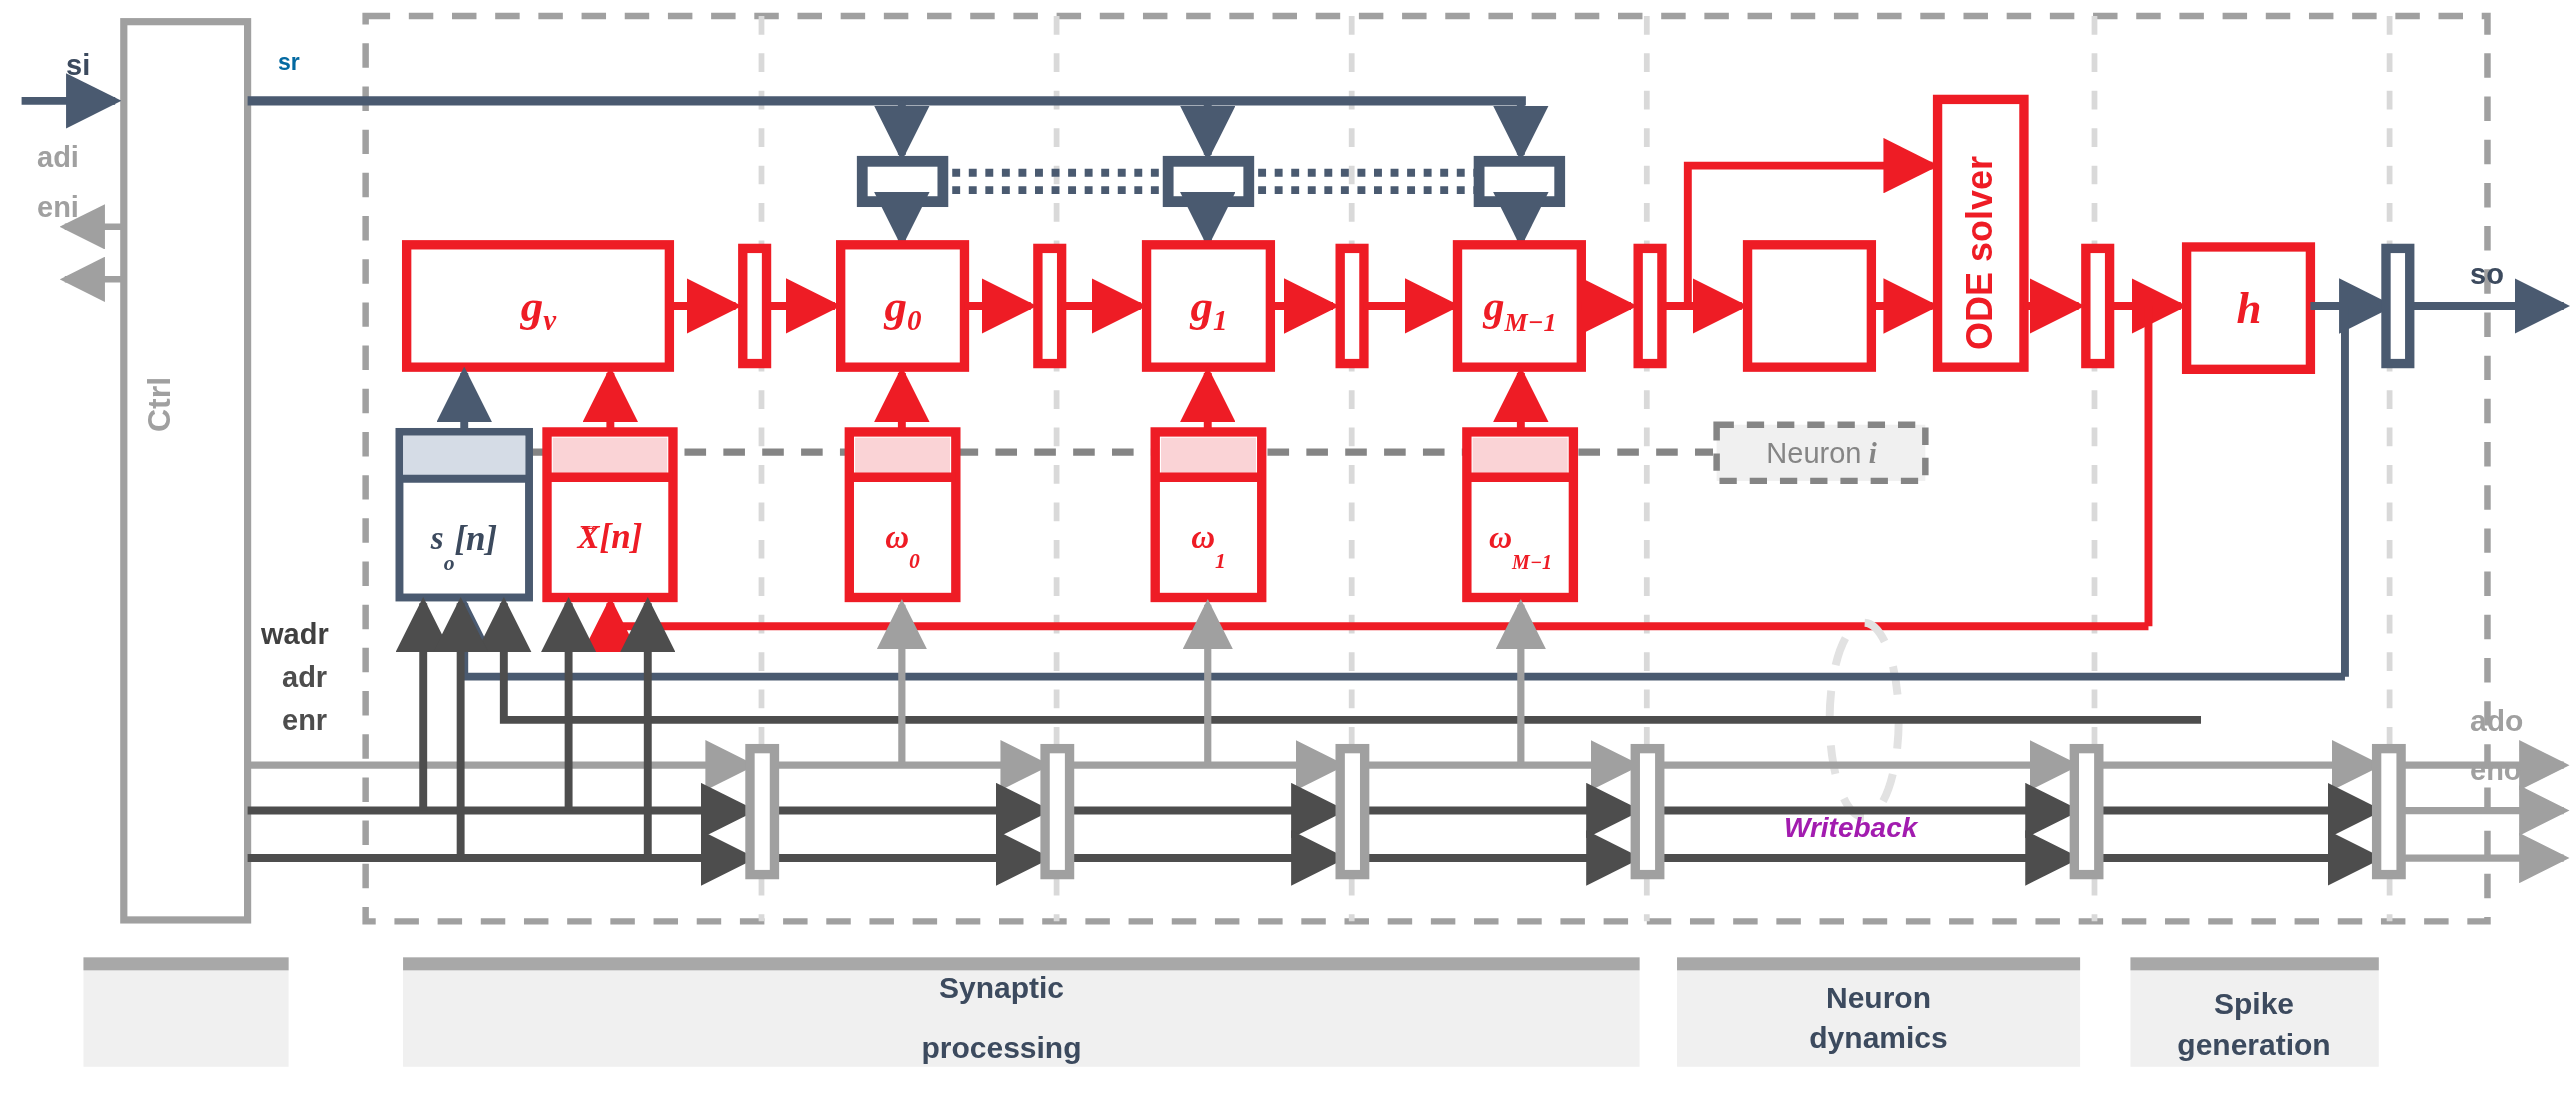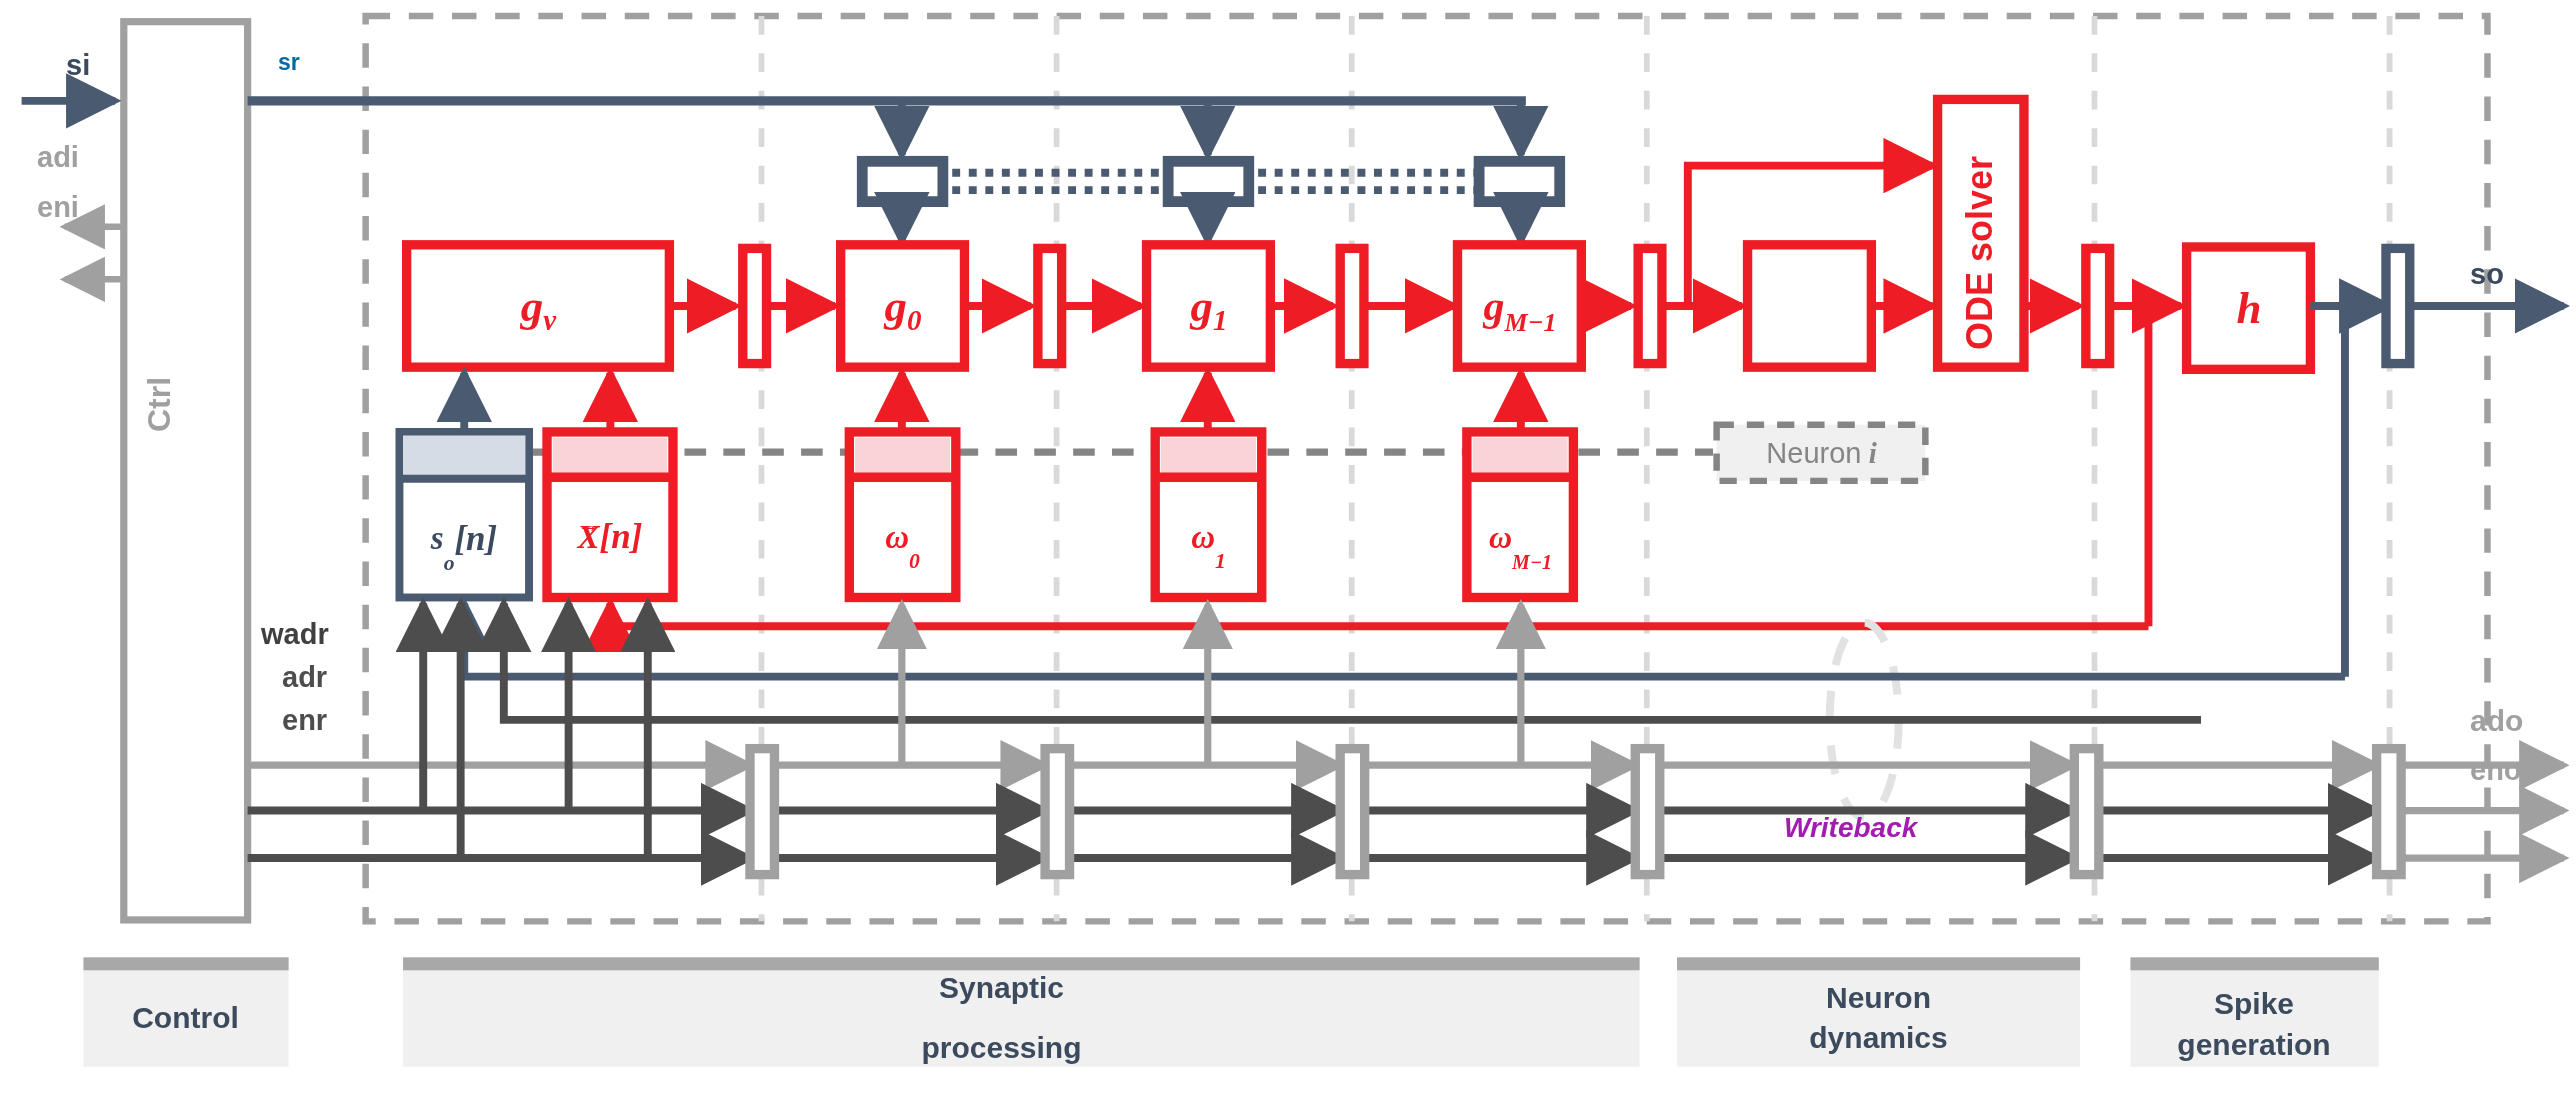--- a/index.html
+++ b/index.html
@@ -352,23 +352,20 @@
       <span class="mono-ital" style="font-size:20px;align-self:flex-end;margin-bottom:23px;">M−1</span>
 </div>
 
 <div style="position:absolute;left:1717px;top:425px;width:209px;height:56px;display:flex;align-items:center;justify-content:center;color:#858585;">
   <span style="font-size:29px;">Neuron</span>
   <span class="mono-ital" style="font-size:29px;margin-left:7.2px;">i</span>
 </div>
 
 <div class="lbl" style="left:1784px;top:812px;font-size:28px;font-style:italic;color:#a21caf;">Writeback</div>
 
-<div style="position:absolute;left:83px;top:970px;width:205px;height:96px;display:flex;flex-direction:column;align-items:center;justify-content:center;color:#3c4a5e;font-size:30px;font-weight:bold;line-height:1.35;">
-  <span>Control</span>
-</div>
 <div style="position:absolute;left:383px;top:970px;width:1237px;height:96px;display:flex;flex-direction:column;align-items:center;justify-content:center;color:#3c4a5e;font-size:30px;font-weight:bold;line-height:1.35;gap:20px;">
   <span>Synaptic</span>
   <span>processing</span>
 </div>
 <div style="position:absolute;left:1677px;top:970px;width:403px;height:96px;display:flex;flex-direction:column;align-items:center;justify-content:center;color:#3c4a5e;font-size:30px;font-weight:bold;line-height:1.35;">
   <span>Neuron</span>
   <span>dynamics</span>
 </div>
 <div style="position:absolute;left:2130px;top:970px;width:248px;height:109px;display:flex;flex-direction:column;align-items:center;justify-content:center;color:#3c4a5e;font-size:30px;font-weight:bold;line-height:1.35;">
   <span>Spike</span>

